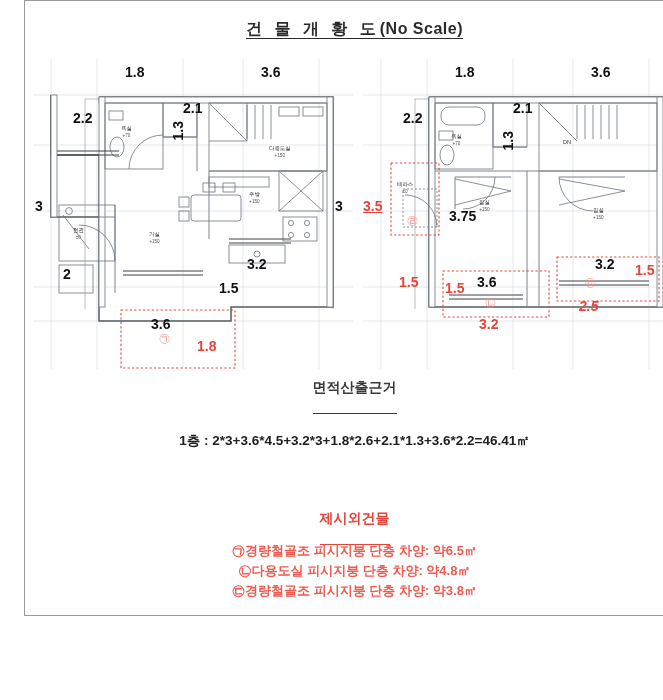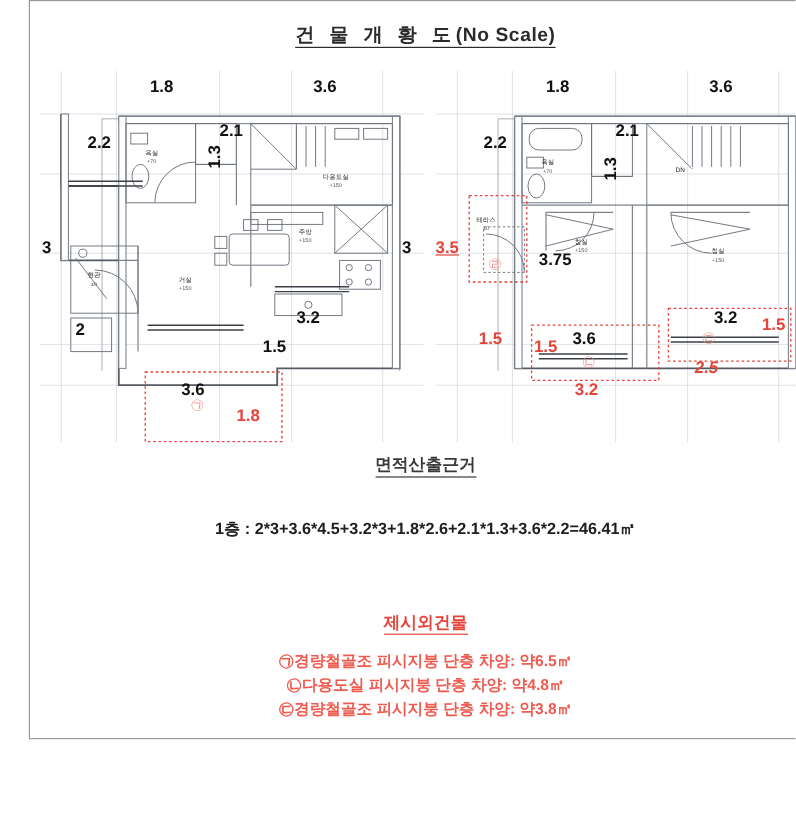--- a/index.html
+++ b/index.html
@@ -55,21 +55,21 @@
   .marker{
     position:absolute;
     font-size:11px;color:#ef8e86;
     line-height:1;
   }
   
   .sec-head{
     position:absolute;width:100%;left:0;text-align:center;
     font-size:14px;font-weight:bold;
   }
-  .sec-head span{border-bottom:1.4px solid currentColor;padding-bottom:2px;}
+  .sec-head span{border-bottom:1.4px solid currentColor;padding-bottom:18px;}
   .sec-area{top:378px;color:#3a3a3a;}
   .sec-extra{top:509px;color:#e5443a;}
   
   .formulas{
     position:absolute;left:0;top:430px;width:100%;
     text-align:center;
   }
   .formula{
     font-size:13.5px;font-weight:bold;color:#202020;
     line-height:1.45;white-space:nowrap;

